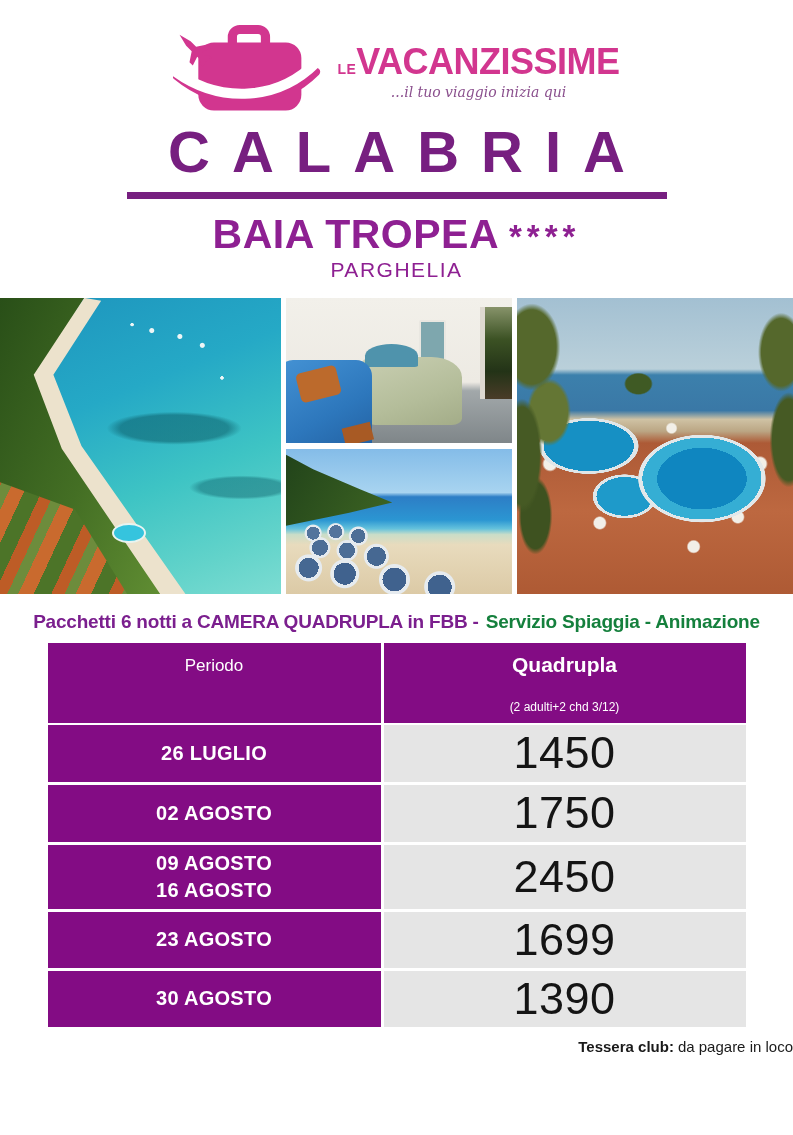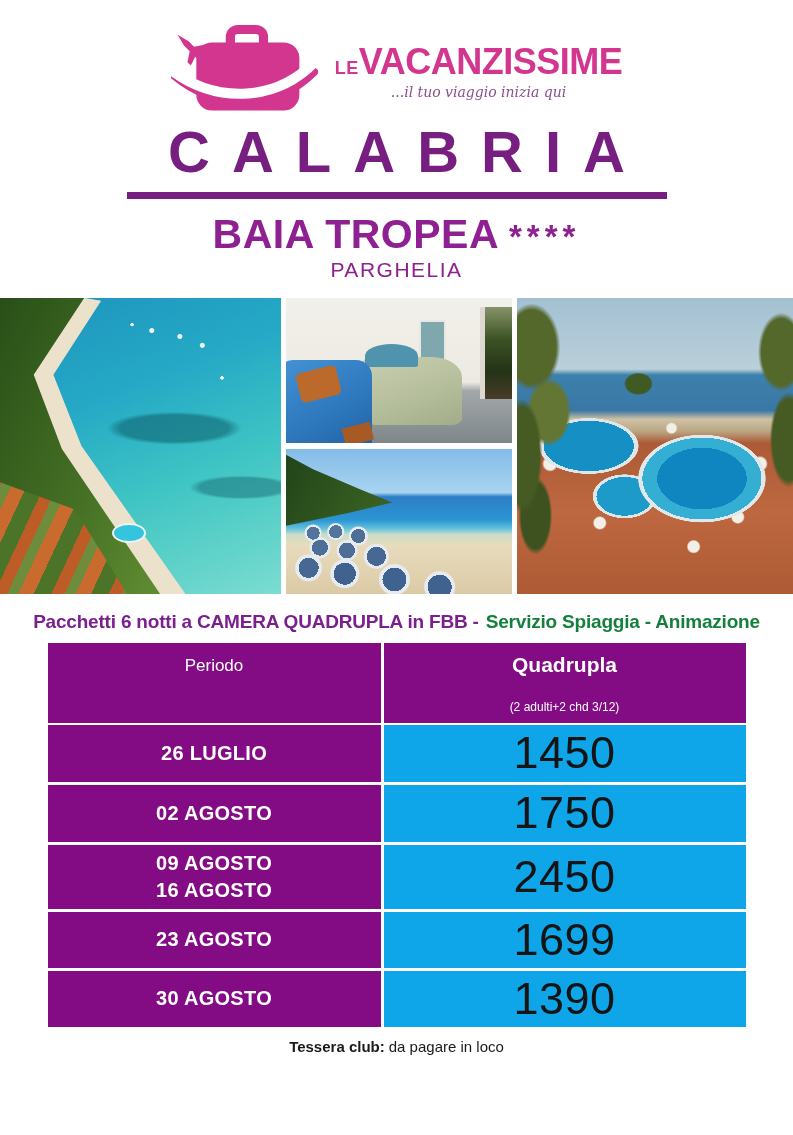--- a/index.html
+++ b/index.html
@@ -8,21 +8,21 @@
   .page {
     position:relative; width:793px; height:1135px; margin:0 auto;
     background:#ffffff; overflow:hidden;
   }
 
   
   .logo-row { display:flex; justify-content:center; align-items:center; gap:14px; padding-top:24px; height:116px; }
   .logo-mark { width:150px; height:92px; flex:0 0 auto; }
   .logo-textcol { display:flex; flex-direction:column; align-items:center; }
   .logo-line { display:flex; align-items:baseline; color:#d2368f; }
-  .logo-le { font-size:18px; font-weight:bold; letter-spacing:.5px; }
+  .logo-le { font-size:14px; font-weight:bold; letter-spacing:.5px; }
   .logo-name { font-size:36px; font-weight:bold; letter-spacing:-.5px; }
   .logo-tagline { font-family:"DejaVu Serif", serif; font-style:italic; font-size:14px; color:#8a4f8d; margin-top:1px; }
 
   
   .region-title {
     text-align:center; color:#771f80; font-weight:bold;
     font-size:58px; letter-spacing:22px; margin-top:6px; line-height:1.05;
     padding-left:22px; 
   }
   .region-underline { width:540px; height:7px; background:#771f80; margin:9px auto 0; }
@@ -116,33 +116,33 @@
   .caption { text-align:center; margin-top:17px; font-size:19px; font-weight:bold; letter-spacing:-.2px; }
   .caption .cap-purple { color:#7b1f8e; }
   .caption .cap-red { color:#15803d; margin-left:7px; }
 
   
   .price-table { width:698px; margin:10px auto 0; }
   .t-row { display:grid; grid-template-columns:333px 362px; column-gap:3px; margin-bottom:3px; }
   .t-head { margin-bottom:2px; }
   .cell { color:#ffffff; }
   .cell-purple { background:#830c84; }
-  .cell-pink { background:#0ea5e9; }
+  .cell-pink { background:#e5e5e5; }
   .th-period { height:80px; display:flex; justify-content:center; padding-top:13px; font-size:17px; }
   .th-room { height:80px; display:flex; flex-direction:column; align-items:center; padding:10px 0 9px; }
   .th-room-label { font-size:21px; font-weight:bold; }
   .th-room-sub { margin-top:auto; font-size:12px; }
   .td-period { display:flex; align-items:center; justify-content:center;
       font-size:20px; font-weight:bold; letter-spacing:.3px; white-space:pre-line; text-align:center; line-height:1.35; }
   .td-price { display:flex; align-items:center; justify-content:center; color:#141414; font-size:45px; letter-spacing:.5px; }
   .r1 .cell { height:57px; } .r2 .cell { height:57px; } .r3 .cell { height:64px; }
   .r4 .cell { height:56px; } .r5 .cell { height:56px; }
 
   
-  .club-note { text-align:center; margin-top:11px; font-size:15px; color:#1a1a1a; }
+  .club-note { text-align:right; margin-top:11px; font-size:15px; color:#1a1a1a; }
   .club-note .club-bold { font-weight:bold; }
   .club-note .club-text { margin-left:4px; }
 </style>
 </head>
 <body>
 
 <div class="page">
 
   <div class="logo-row">
     <svg class="logo-mark" viewBox="0 0 160 100" aria-hidden="true">

